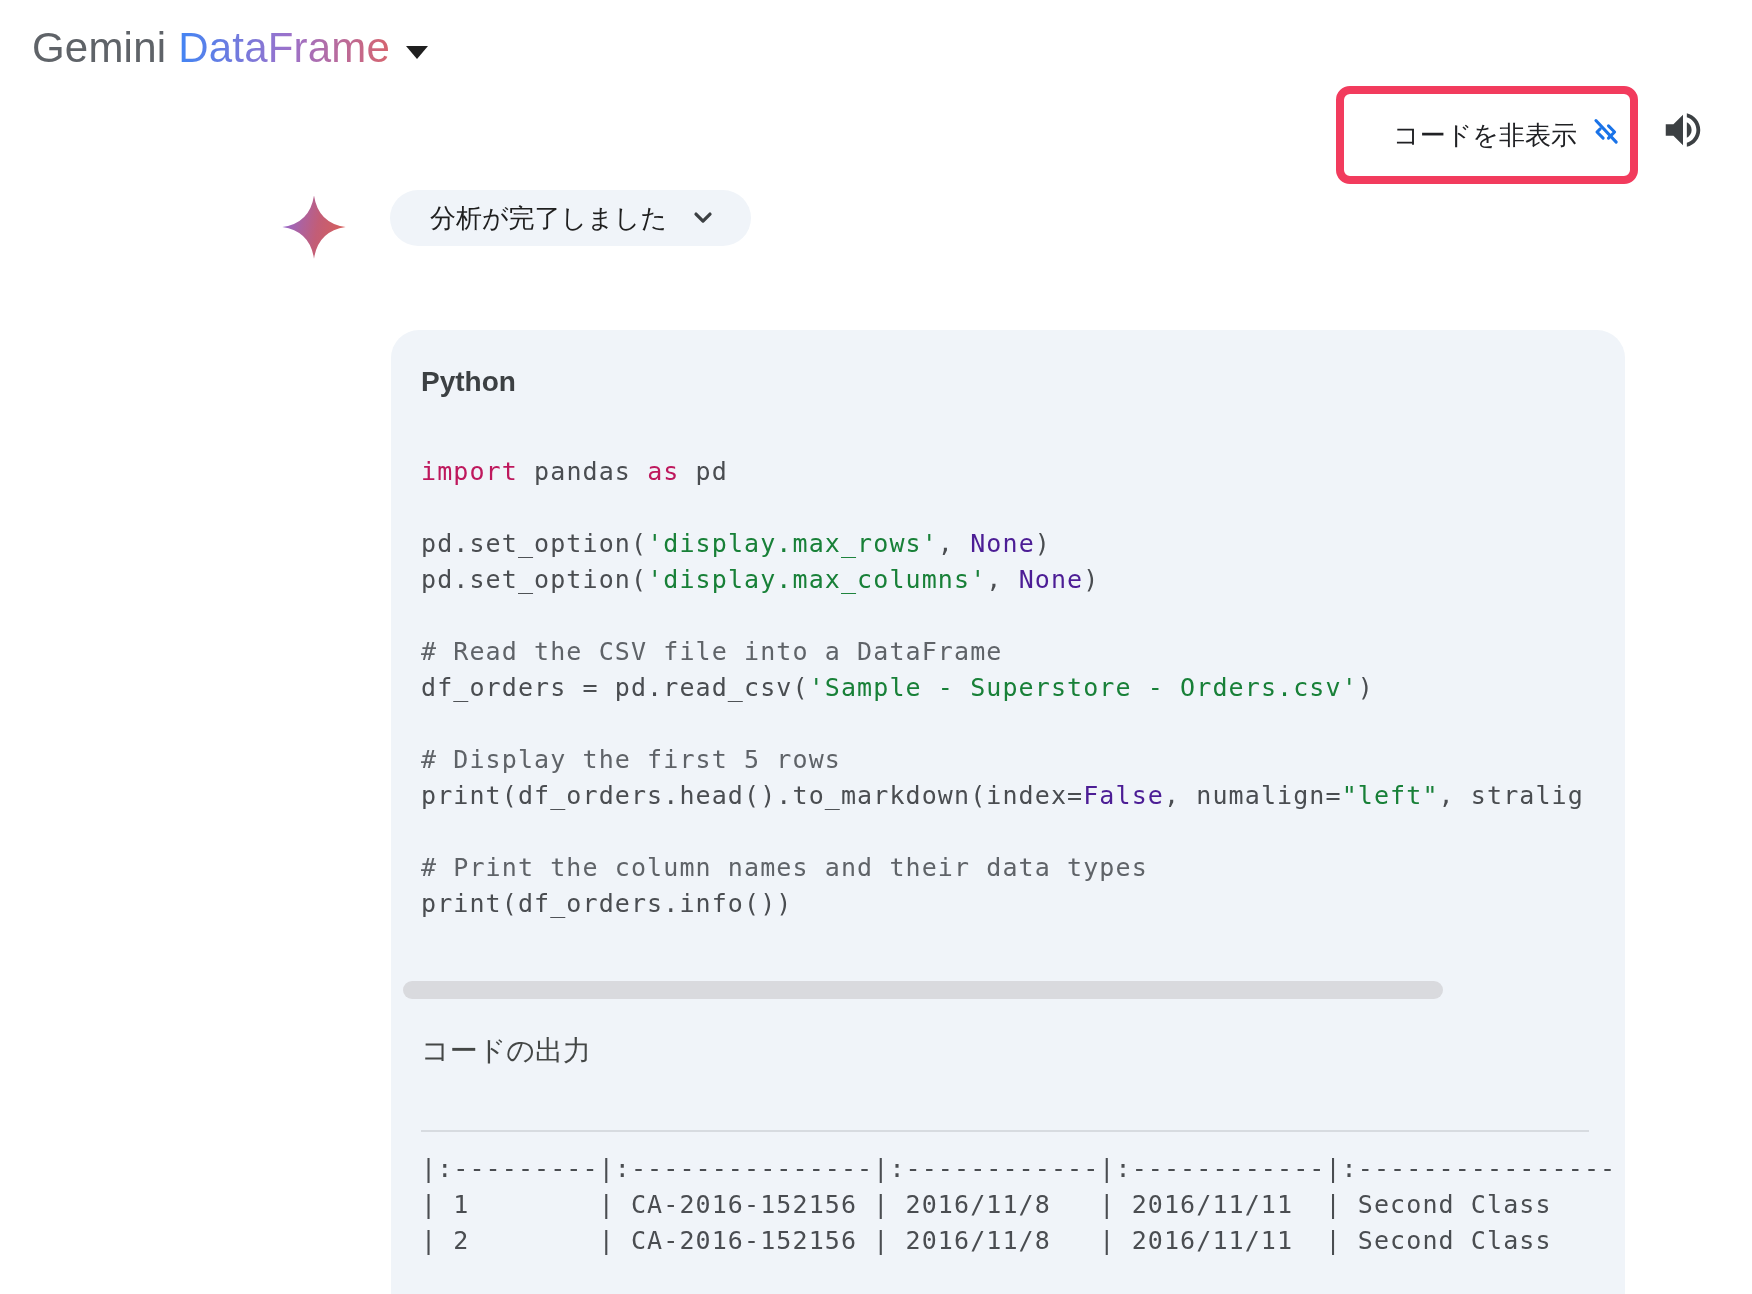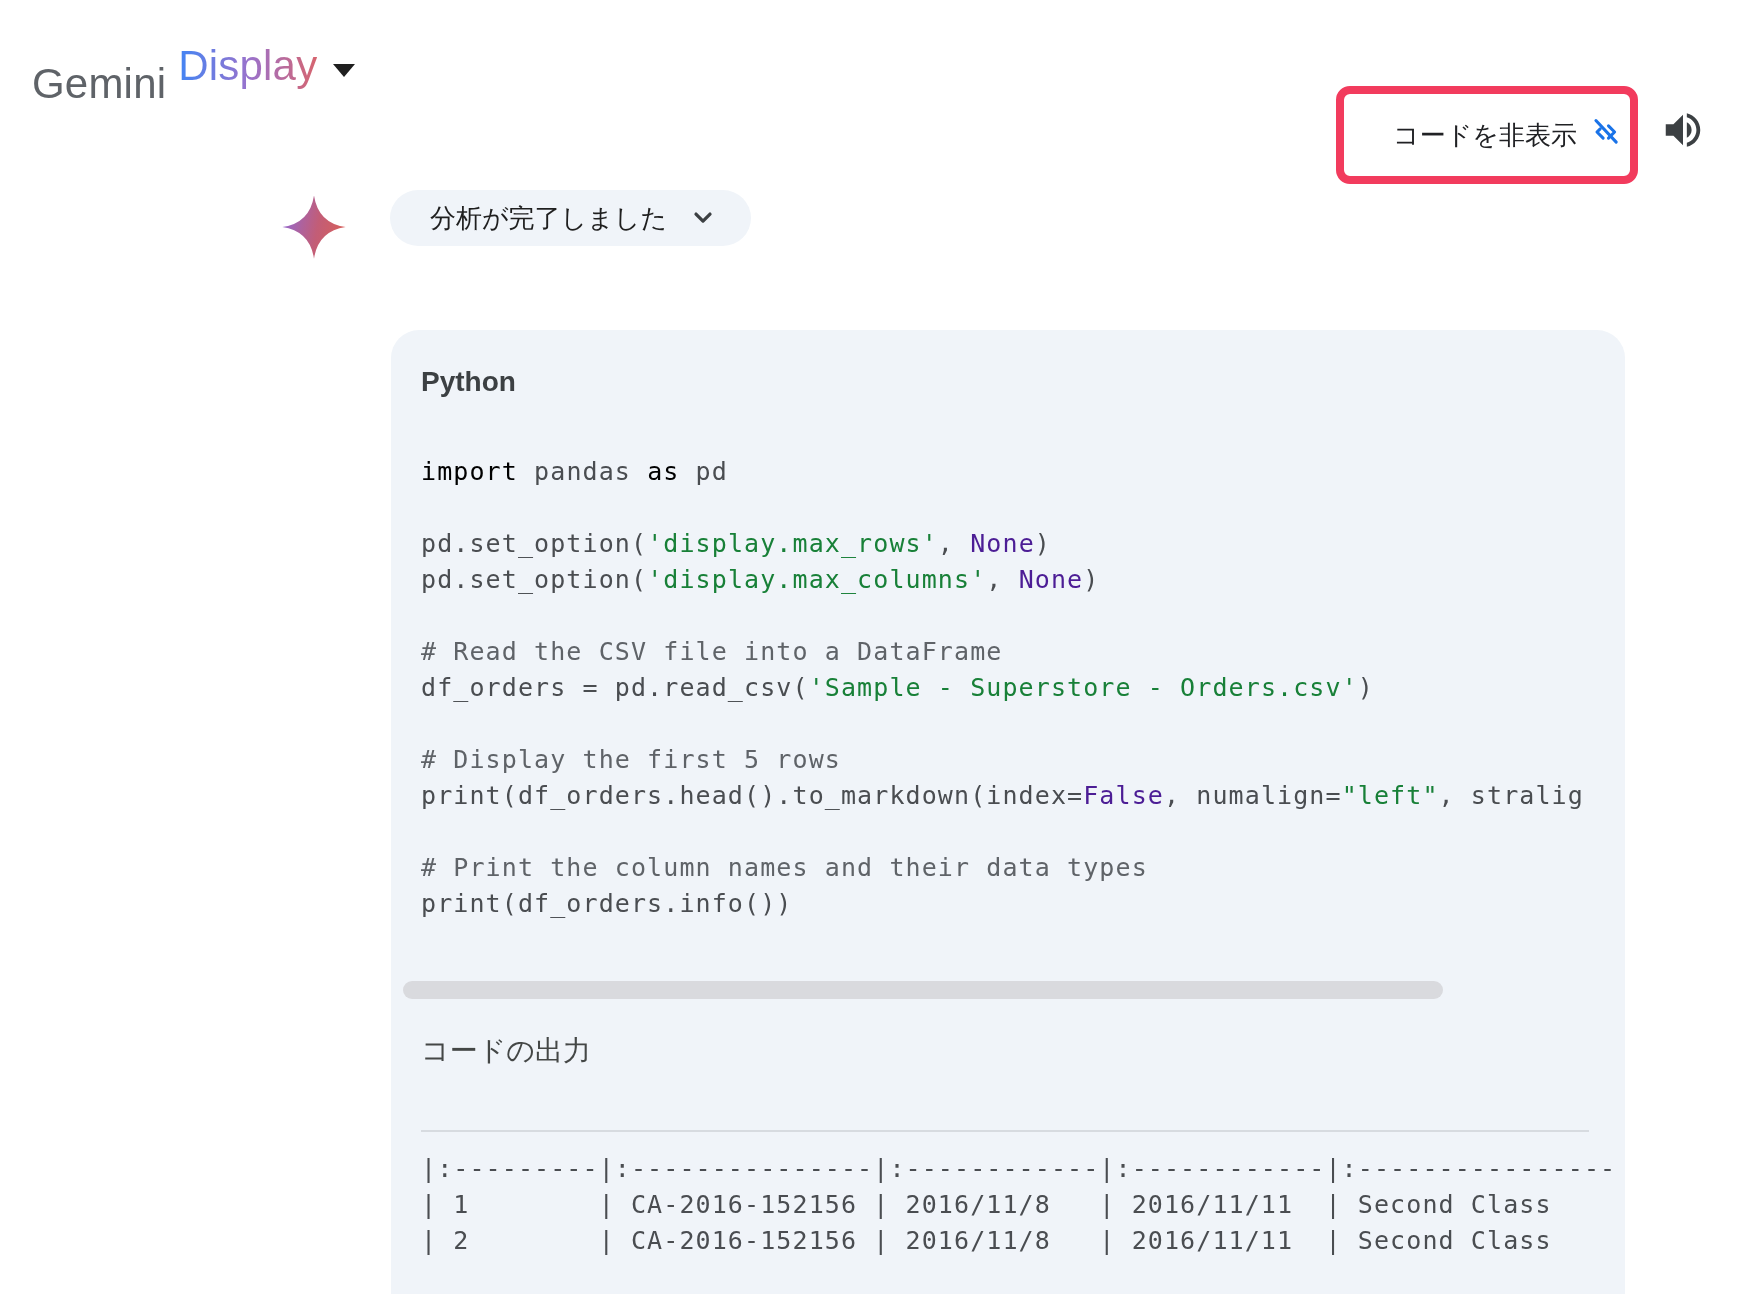--- a/index.html
+++ b/index.html
@@ -2,21 +2,21 @@
 <html><head>
 <meta charset="utf-8">
 <style>
   * { margin:0; padding:0; box-sizing:border-box; }
   html,body { width:1752px; height:1294px; background:#ffffff; overflow:hidden;
               font-family:"Liberation Sans","DejaVu Sans",sans-serif; }
 
   
   .brand { position:absolute; left:32px; top:24px; display:flex; align-items:center;
            font-size:42px; letter-spacing:0.2px; cursor:pointer; }
-  .brand .gemini { color:#5f6368;margin-top:36px; }
+  .brand .gemini { color:#5f6368; }
   .brand .tier { margin-left:12px;
       background:linear-gradient(90deg,#4285f4 0%,#9b72cb 52%,#d6646e 100%);
       -webkit-background-clip:text; background-clip:text; color:transparent; }
   .brand .caret { width:0; height:0; margin-left:16px; margin-top:8px;
       border-left:11px solid transparent; border-right:11px solid transparent;
       border-top:13px solid #1f1f1f; }
 
   
   .annotation { position:absolute; left:1336px; top:86px; width:302px; height:98px;
       border:8px solid #f23b5d; border-radius:14px; background:#ffffff;
@@ -37,42 +37,42 @@
 
   
   .card { position:absolute; left:391px; top:330px; width:1234px; height:1000px;
       background:#f0f4f9; border-radius:28px; overflow:hidden; }
   .lang-label { position:absolute; left:30px; top:36px; font-size:28px;
       font-weight:bold; color:#3c4043;text-align:right; }
   .code-pre { position:absolute; left:30px; top:124px; right:0; white-space:pre;
       font-family:"DejaVu Sans Mono","Liberation Mono",monospace;
       font-size:25px; letter-spacing:1.1px; line-height:36px; color:#4a4d51;
       overflow:hidden; }
-  .tok-k { color:#000000; }
+  .tok-k { color:#be185d; }
   .tok-s { color:#188038; }
   .tok-n { color:#4c1d95; }
   .tok-c { color:#5f6368; }
   .tok-p { color:#4a4d51; }
   .h-scrollbar { position:absolute; left:12px; top:651px; width:1040px; height:18px;
       border-radius:9px; background:#d9dade; cursor:pointer; }
   .output-title { position:absolute; left:30px; top:702px; font-size:28px;
       color:#444746; }
   .divider { position:absolute; left:30px; top:800px; width:1168px; height:0;
       border-top:2px solid #d7dbe0; }
   .output-pre { position:absolute; left:30px; top:821px; right:0; white-space:pre;
       font-family:"DejaVu Sans Mono","Liberation Mono",monospace;
       font-size:25px; letter-spacing:1.1px; line-height:36px; color:#4a4d51;
       overflow:hidden; }
 </style>
 </head>
 <body>
 
 <div class="brand">
   <span class="gemini">Gemini</span>
-  <span class="tier">Display</span>
+  <span class="tier">DataFrame</span>
   <span class="caret"></span>
 </div>
 
 <div class="annotation">
   <button class="hide-code-btn">
     <span>コードを非表示</span>
     <span>
       <svg width="32" height="32" viewBox="0 0 24 24" fill="none" stroke="#1a73e8" stroke-width="2.3" stroke-linecap="round" stroke-linejoin="round">
         <path d="M14.6 7.4 L19.2 12 L14.6 16.6"></path>
         <path d="M8.4 9.6 L6 12 L10.6 16.6"></path>

